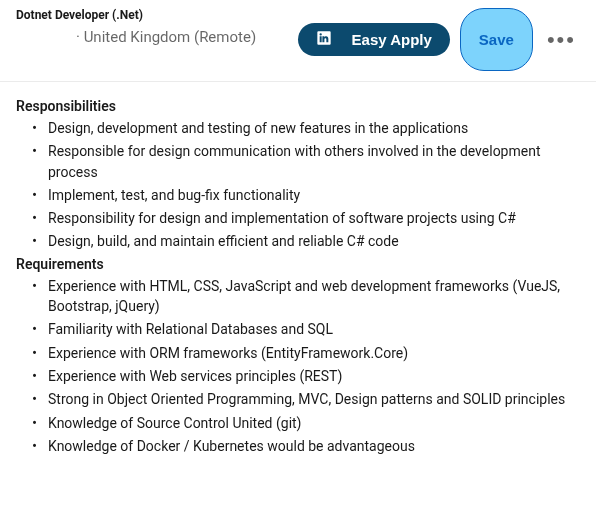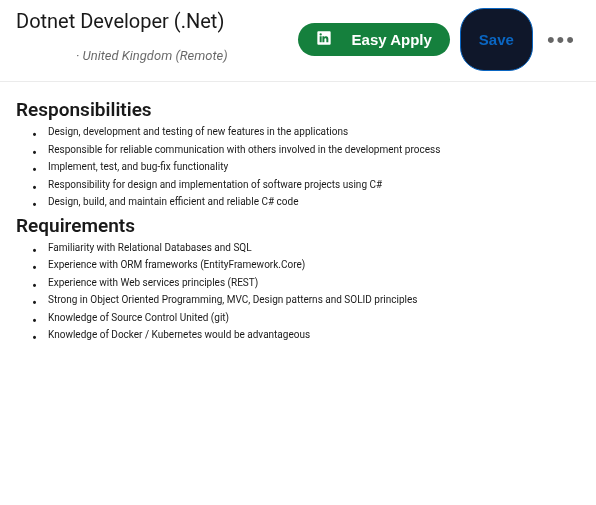--- a/index.html
+++ b/index.html
@@ -17,59 +17,58 @@
       display: flex;
       align-items: flex-start;
       justify-content: space-between;
       padding: 8px 16px 10px 16px;
       border-bottom: 1px solid rgba(0,0,0,0.08);
     }
     .title-block {
       flex: 1;
     }
     .job-title {
-      font-size: 20px;
-      font-weight: 400;
+      font-size: 12px;
+      font-weight: 700;
       color: rgba(0,0,0,0.9);
       line-height: 1.3;
     }
     .location {
-      font-size: 13px;
+      font-size: 15px;
       color: rgba(0,0,0,0.6);
-      margin-top: 14px;
+      margin-top: 4px;
       margin-left: 60px;
-      font-style: italic;
     }
     .location::before {
       content: "· ";
     }
     .actions {
       display: flex;
       align-items: center;
       gap: 10px;
       margin-left: 12px;
     }
     .easy-apply-btn {
-      background: #15803d;
+      background: #0c4a6e;
       color: #fff;
       border: none;
       border-radius: 24px;
       padding: 7px 18px;
       font-size: 15px;
       font-weight: 600;
       display: flex;
       align-items: center;
       gap: 20px;
       cursor: pointer;
     }
     .easy-apply-btn svg {
       fill: #fff;
     }
     .save-btn {
-      background: #0f172a;
+      background: #7dd3fc;
       color: #0a66c2;
       border: 1px solid #0a66c2;
       border-radius: 24px;
       padding: 22px 18px;
       font-size: 15px;
       font-weight: 600;
       cursor: pointer;
     }
     .more-btn {
       background: none;
@@ -80,35 +79,35 @@
       align-items: center;
       color: rgba(0,0,0,0.6);
       font-size: 22px;
       letter-spacing: 2px;
       line-height: 1;
     }
     .content {
       padding: 12px 16px 16px 16px;
     }
     .section-heading {
-      font-size: 19px;
+      font-size: 14px;
       font-weight: 600;
       color: rgba(0,0,0,0.9);
       margin-top: 4px;
       margin-bottom: 4px;
     }
     .section-heading.reqs {
       margin-top: 4px;
     }
     ul {
       list-style: none;
       padding-left: 32px;
     }
     li {
-      font-size: 10px;
+      font-size: 14px;
       color: rgba(0,0,0,0.9);
       line-height: 1.45;
       margin-bottom: 3px;
       position: relative;
     }
     li::before {
       content: "•";
       position: absolute;
       left: -16px;
       font-size: 15px;
@@ -138,28 +137,29 @@
     <button class="more-btn">
       <span>•••</span>
     </button>
   </div>
 </div>
 
 <div class="content">
   <div class="section-heading">Responsibilities</div>
   <ul>
     <li>Design, development and testing of new features in the applications</li>
-    <li>Responsible for reliable communication with others involved in the development process</li>
+    <li>Responsible for design communication with others involved in the development process</li>
     <li>Implement, test, and bug-fix functionality</li>
     <li>Responsibility for design and implementation of software projects using C#</li>
     <li>Design, build, and maintain efficient and reliable C# code</li>
   </ul>
 
   <div class="section-heading reqs">Requirements</div>
   <ul>
+    <li>Experience with HTML, CSS, JavaScript and web development frameworks (VueJS, Bootstrap, jQuery)</li>
     <li>Familiarity with Relational Databases and SQL</li>
     <li>Experience with ORM frameworks (EntityFramework.Core)</li>
     <li>Experience with Web services principles (REST)</li>
     <li>Strong in Object Oriented Programming, MVC, Design patterns and SOLID principles</li>
     <li>Knowledge of Source Control United (git)</li>
     <li>Knowledge of Docker / Kubernetes would be advantageous</li>
 
   </ul>
 </div>
 

